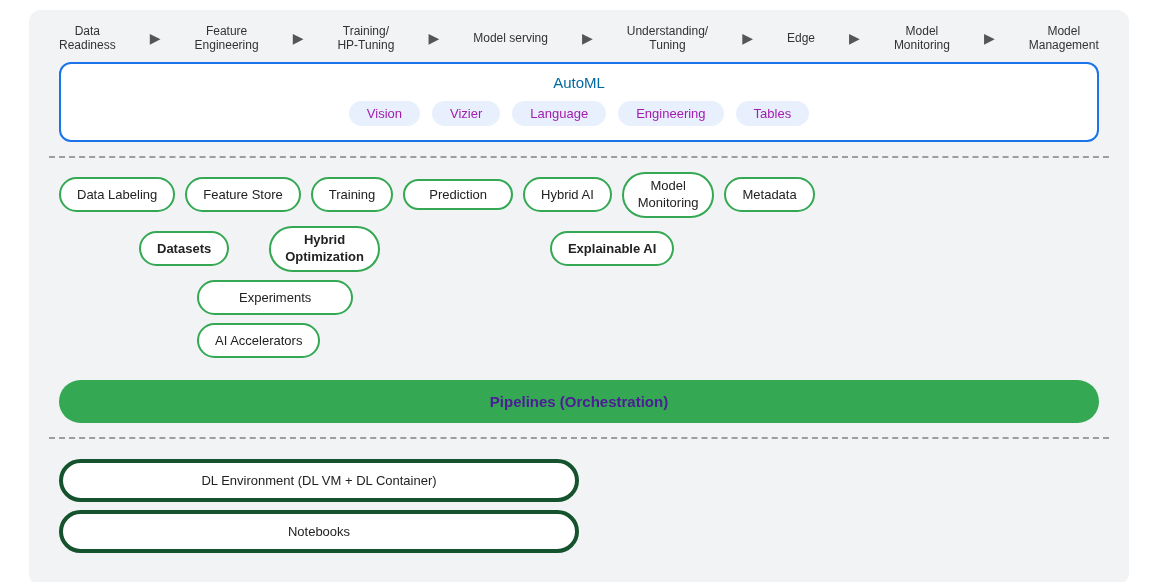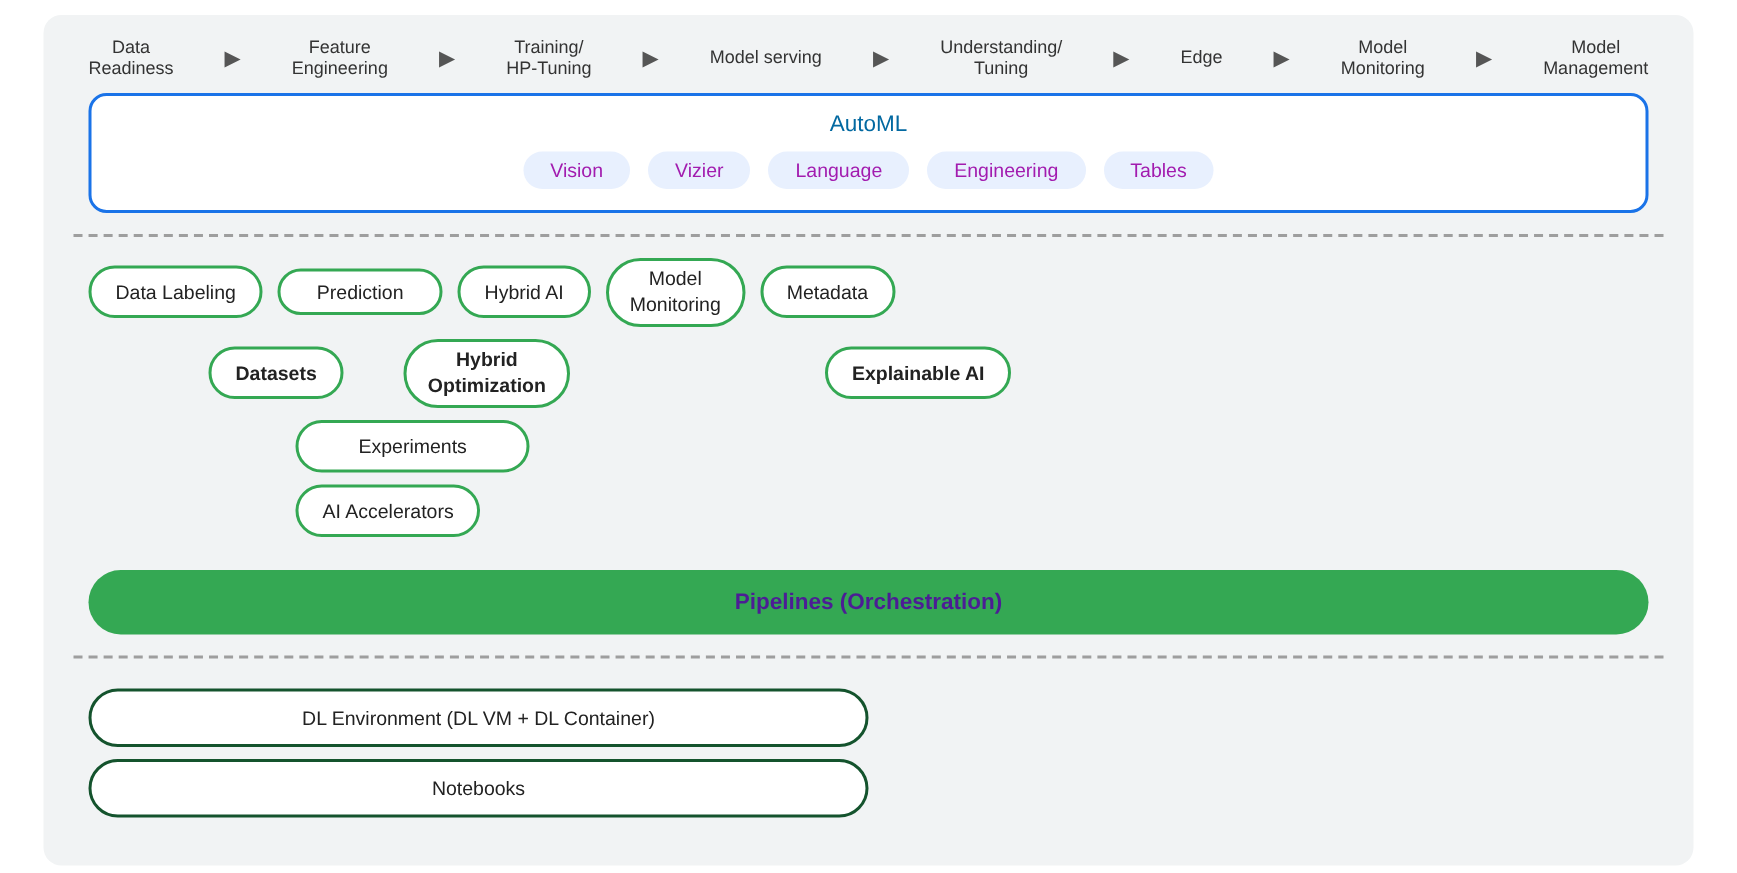--- a/index.html
+++ b/index.html
@@ -119,21 +119,21 @@
       padding: 13px 0;
       margin: 10px 10px 0 10px;
     }
 
     
     .bottom-section {
       margin: 0 10px;
       padding: 10px 0 4px 0;
     }
     .bottom-pill {
-      border: 2px solid #14532d;
+      border: 4px solid #14532d;
       border-radius: 24px;
       padding: 10px 0;
       font-size: 13px;
       color: #222;
       background: #fff;
       text-align: center;
       margin-bottom: 8px;
       width: 520px;
     }
 
@@ -228,20 +228,22 @@
     </div>
   </div>
 
   <hr class="dashed-divider">
 
   <div class="services-section">
     <div class="all-services">
 
       <div class="services-row-1">
         <div class="pill">Data Labeling</div>
+        <div class="pill">Feature Store</div>
+        <div class="pill">Training</div>
         <div class="pill pill-wide">Prediction</div>
         <div class="pill">Hybrid AI</div>
         <div class="pill pill-tall" style="white-space:pre-line;">Model
 Monitoring</div>
         <div class="pill">Metadata</div>
       </div>
 
       <div class="services-row-2">
         <div class="pill">Datasets</div>
         <div class="pill pill-tall" style="white-space:pre-line; margin-left:30px;">Hybrid

